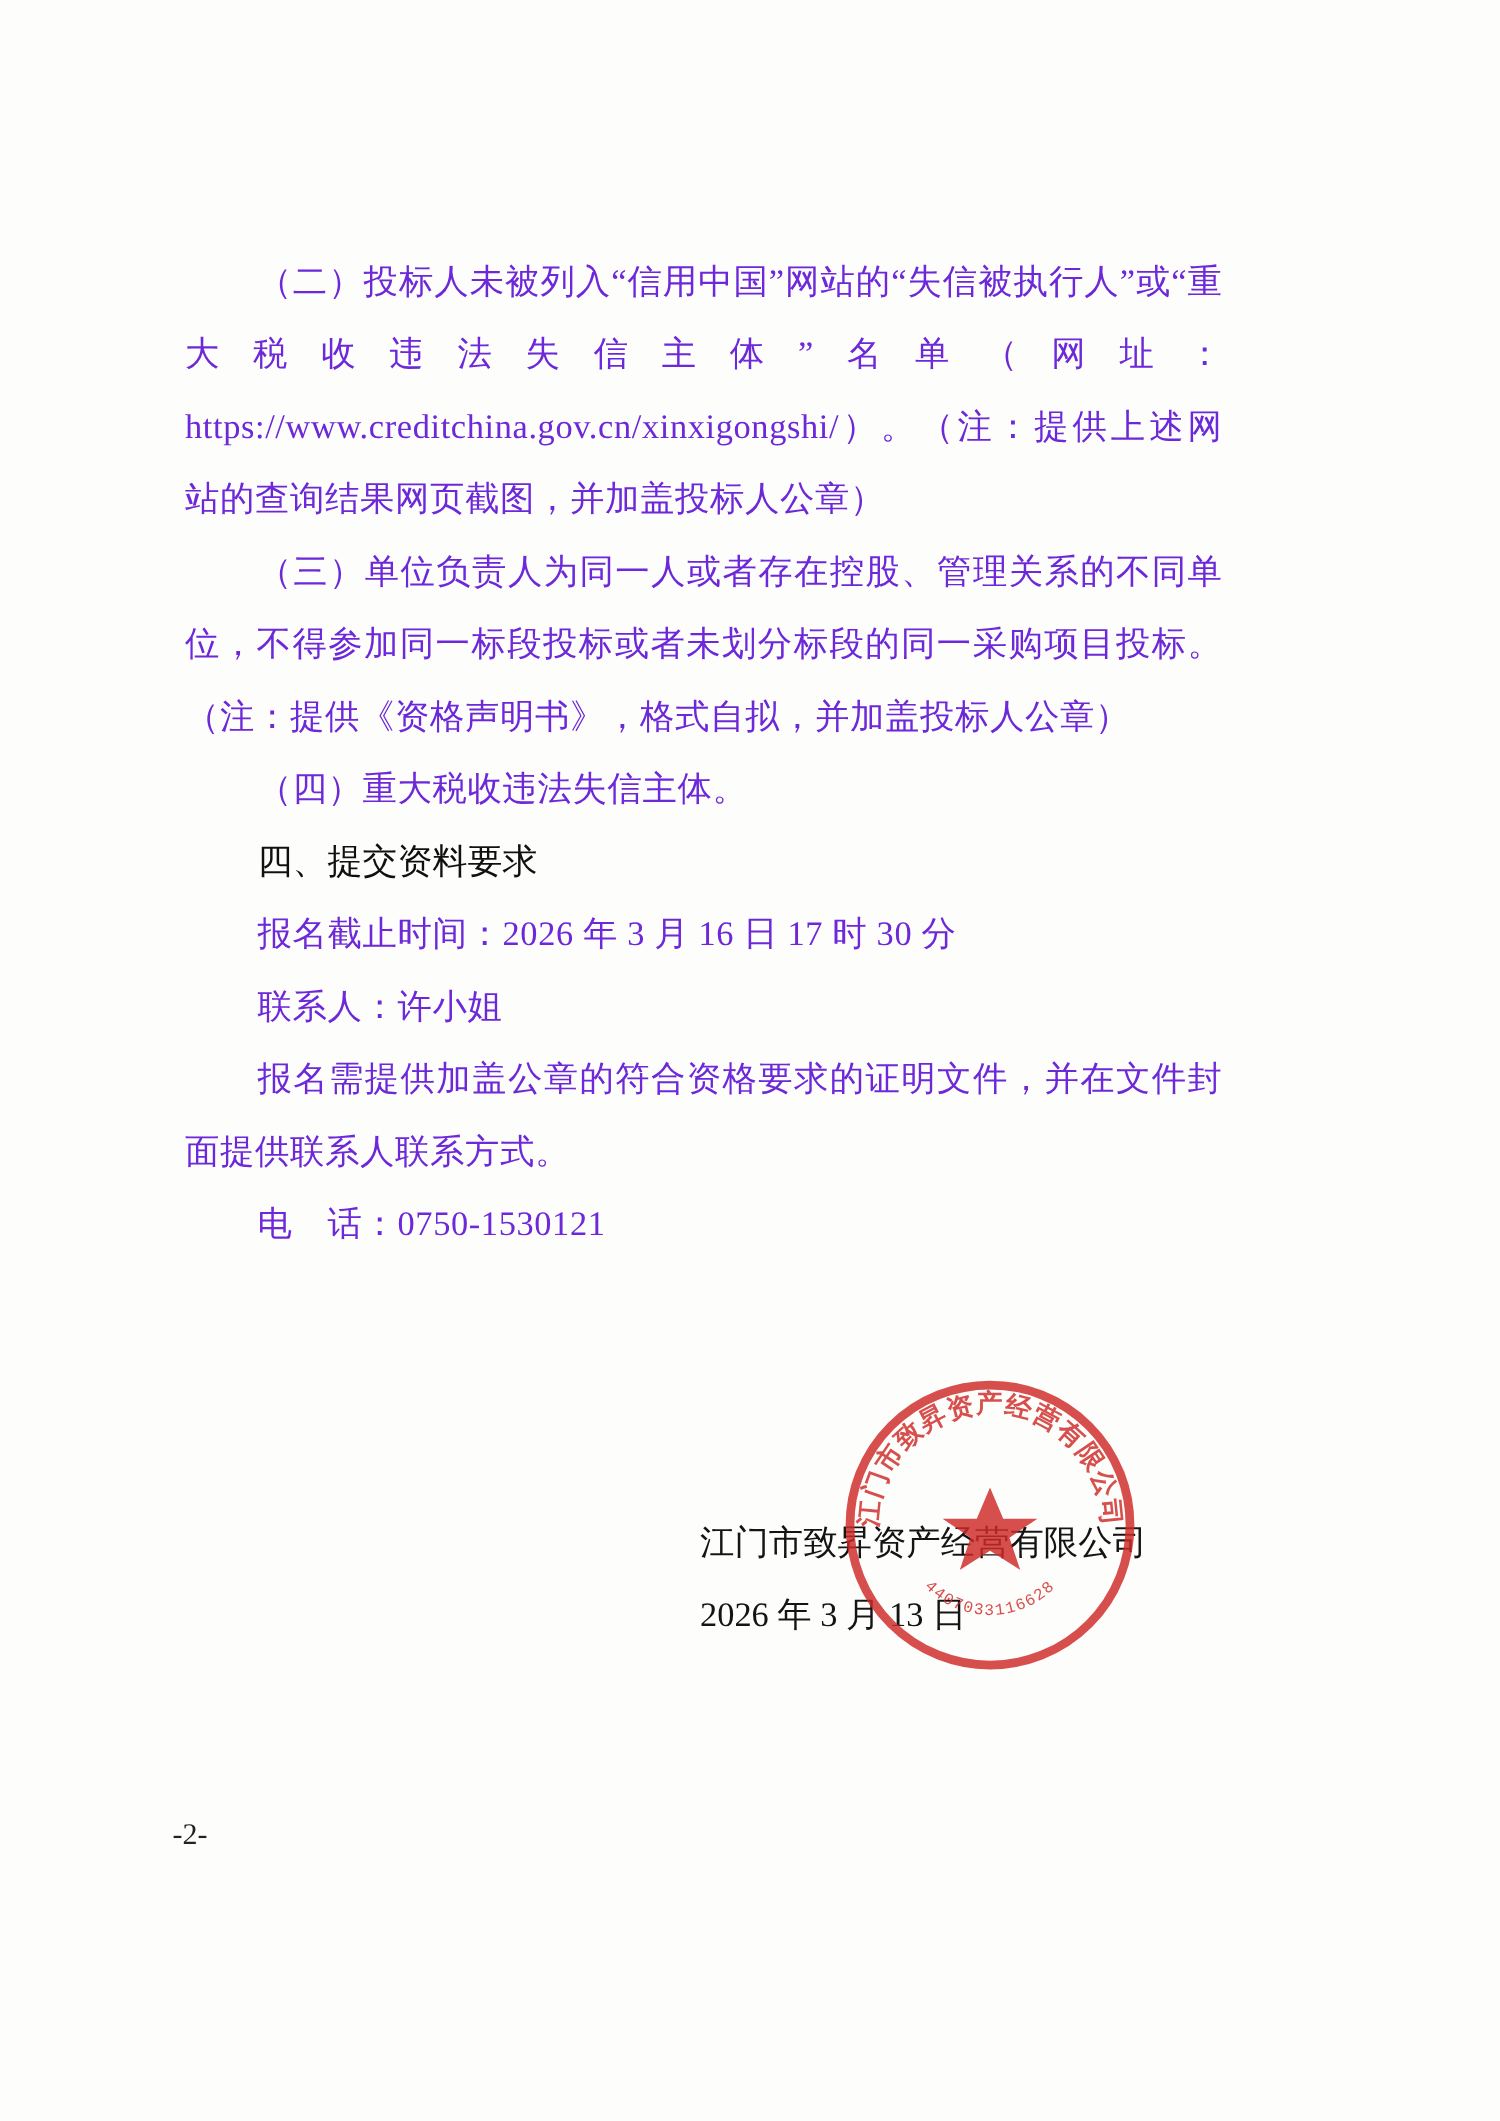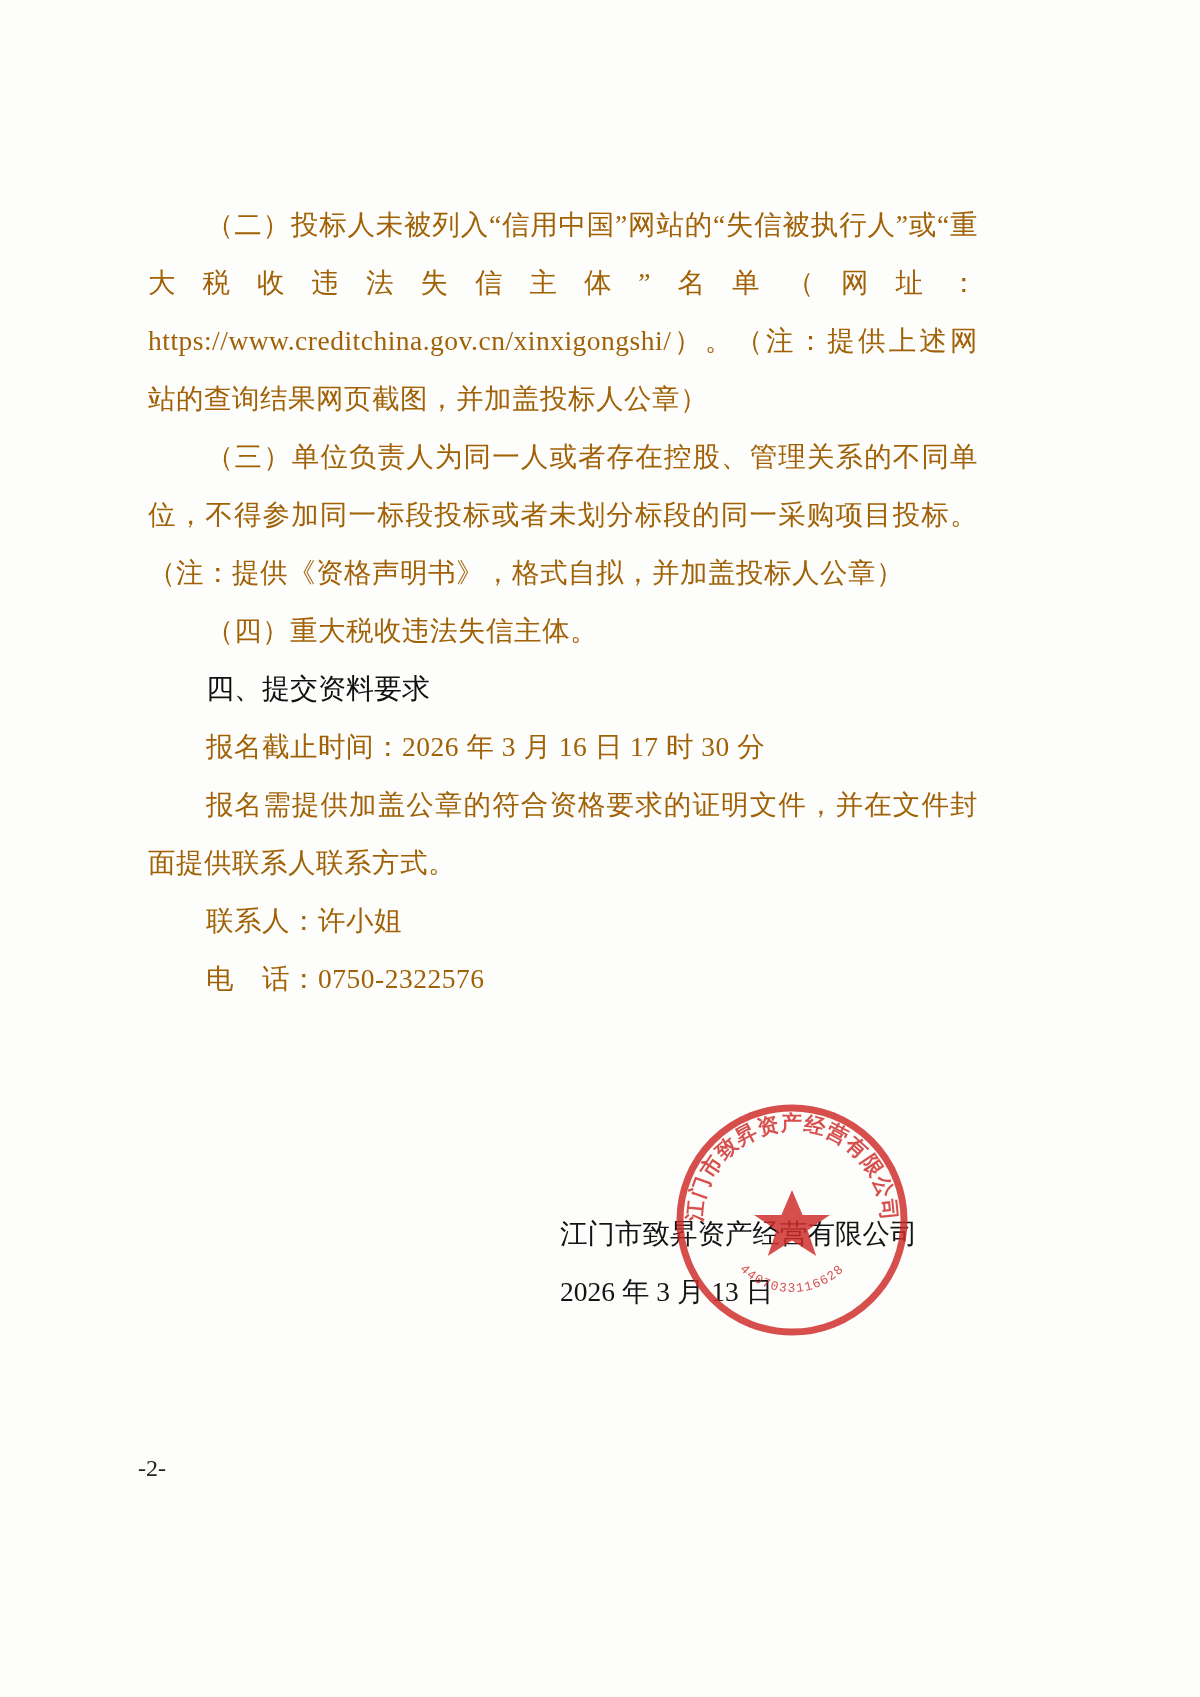--- a/index.html
+++ b/index.html
@@ -29,21 +29,21 @@
     top: 196px;
     width: 830px;
   }
   .para {
     font-size: 27.5px;
     line-height: 58px;
     letter-spacing: 0.5px;
     text-align: justify;
     text-justify: inter-ideograph;
     margin: 0 0 0 0;
-    color: #a16207;
+    color: #6d28d9;
   }
   .indent {
     text-indent: 58px;
   }
   .heading {
     font-size: 28px;
     font-weight: normal;
     line-height: 58px;
     text-indent: 58px;
     margin: 0;
@@ -110,25 +110,25 @@
     <p class="para indent">（二）投标人未被列入“信用中国”网站的“失信被执行人”或“重大税收违法失信主体”名单（网址：https://www.creditchina.gov.cn/xinxigongshi/）。（注：提供上述网站的查询结果网页截图，并加盖投标人公章）</p>
 
     <p class="para indent">（三）单位负责人为同一人或者存在控股、管理关系的不同单位，不得参加同一标段投标或者未划分标段的同一采购项目投标。（注：提供《资格声明书》，格式自拟，并加盖投标人公章）</p>
 
     <p class="para indent">（四）重大税收违法失信主体。</p>
 
     <p class="heading">四、提交资料要求</p>
 
     <p class="para indent">报名截止时间：2026 年 3 月 16 日 17 时 30 分</p>
 
+    <p class="para indent">联系人：许小姐</p>
+
     <p class="para indent">报名需提供加盖公章的符合资格要求的证明文件，并在文件封面提供联系人联系方式。</p>
 
-    <p class="para indent">联系人：许小姐</p>
-
-    <p class="para indent">电　话：0750-2322576</p>
+    <p class="para indent">电　话：0750-1530121</p>
 
 
   </div>
 
   <div class="sig-block">
     <div class="sig-line">江门市致昇资产经营有限公司</div>
     <div class="sig-line sig-date">2026 年 3 月 13 日</div>
   </div>
 
   <div class="seal">

